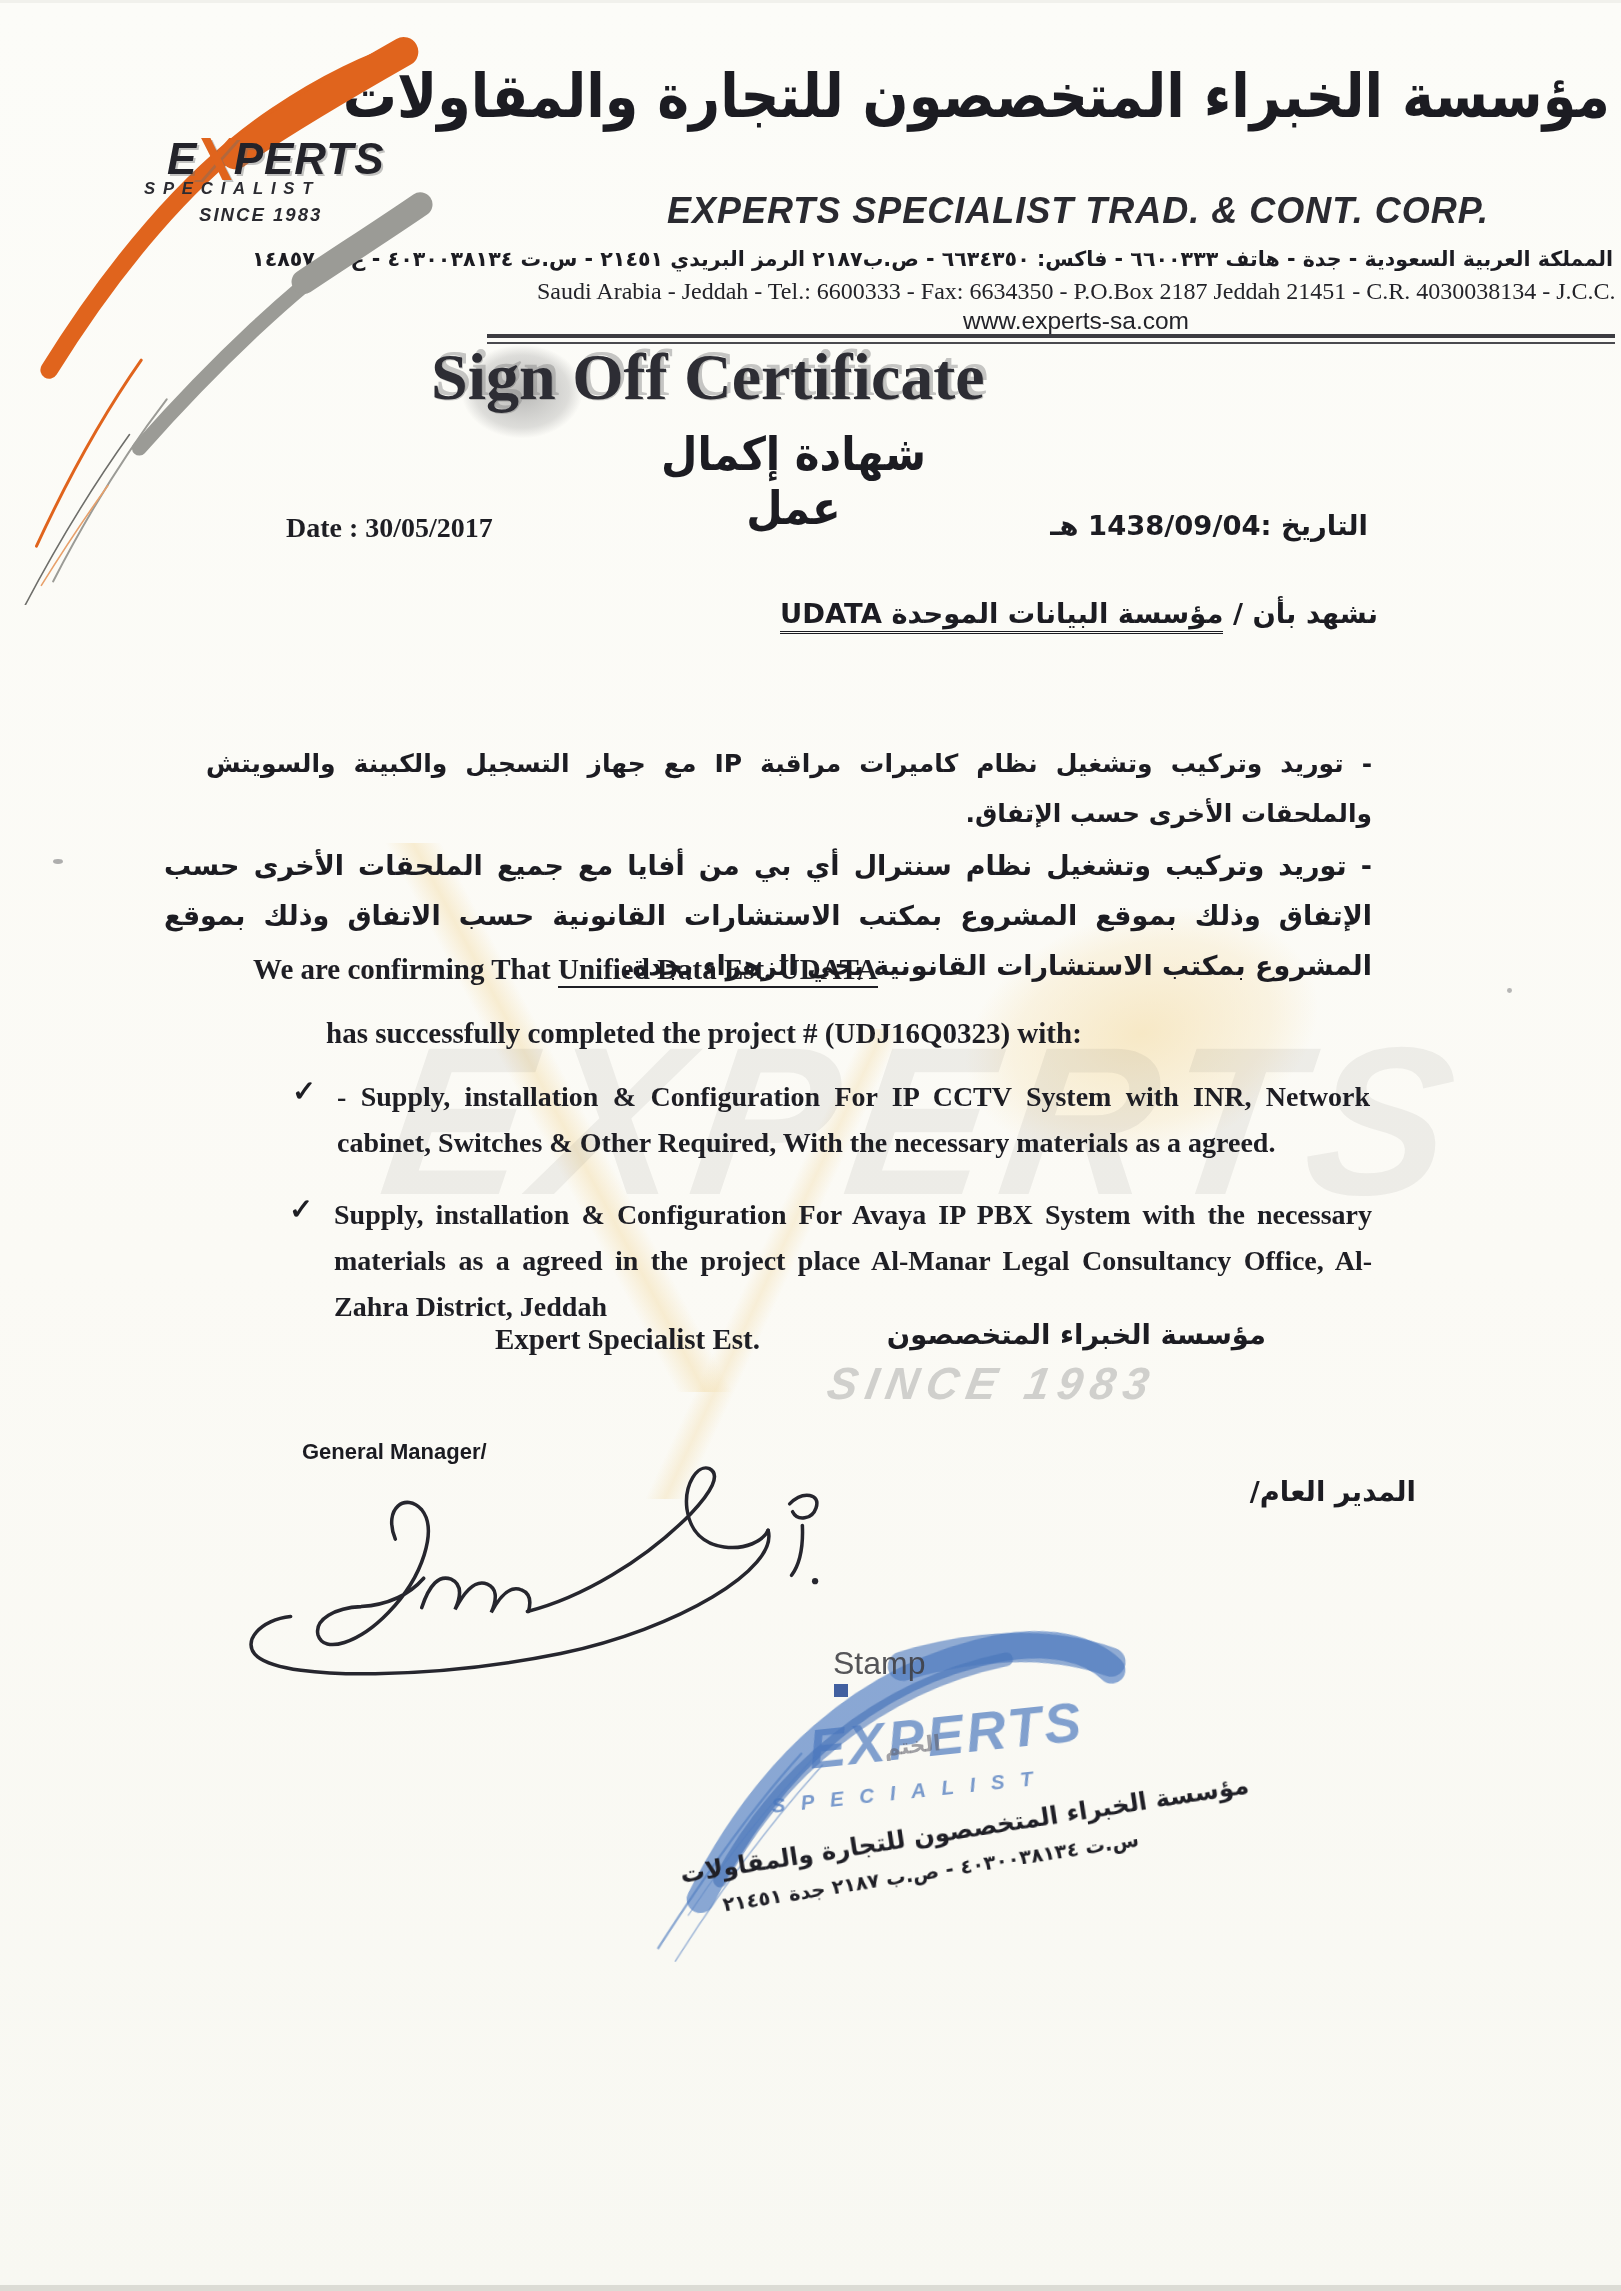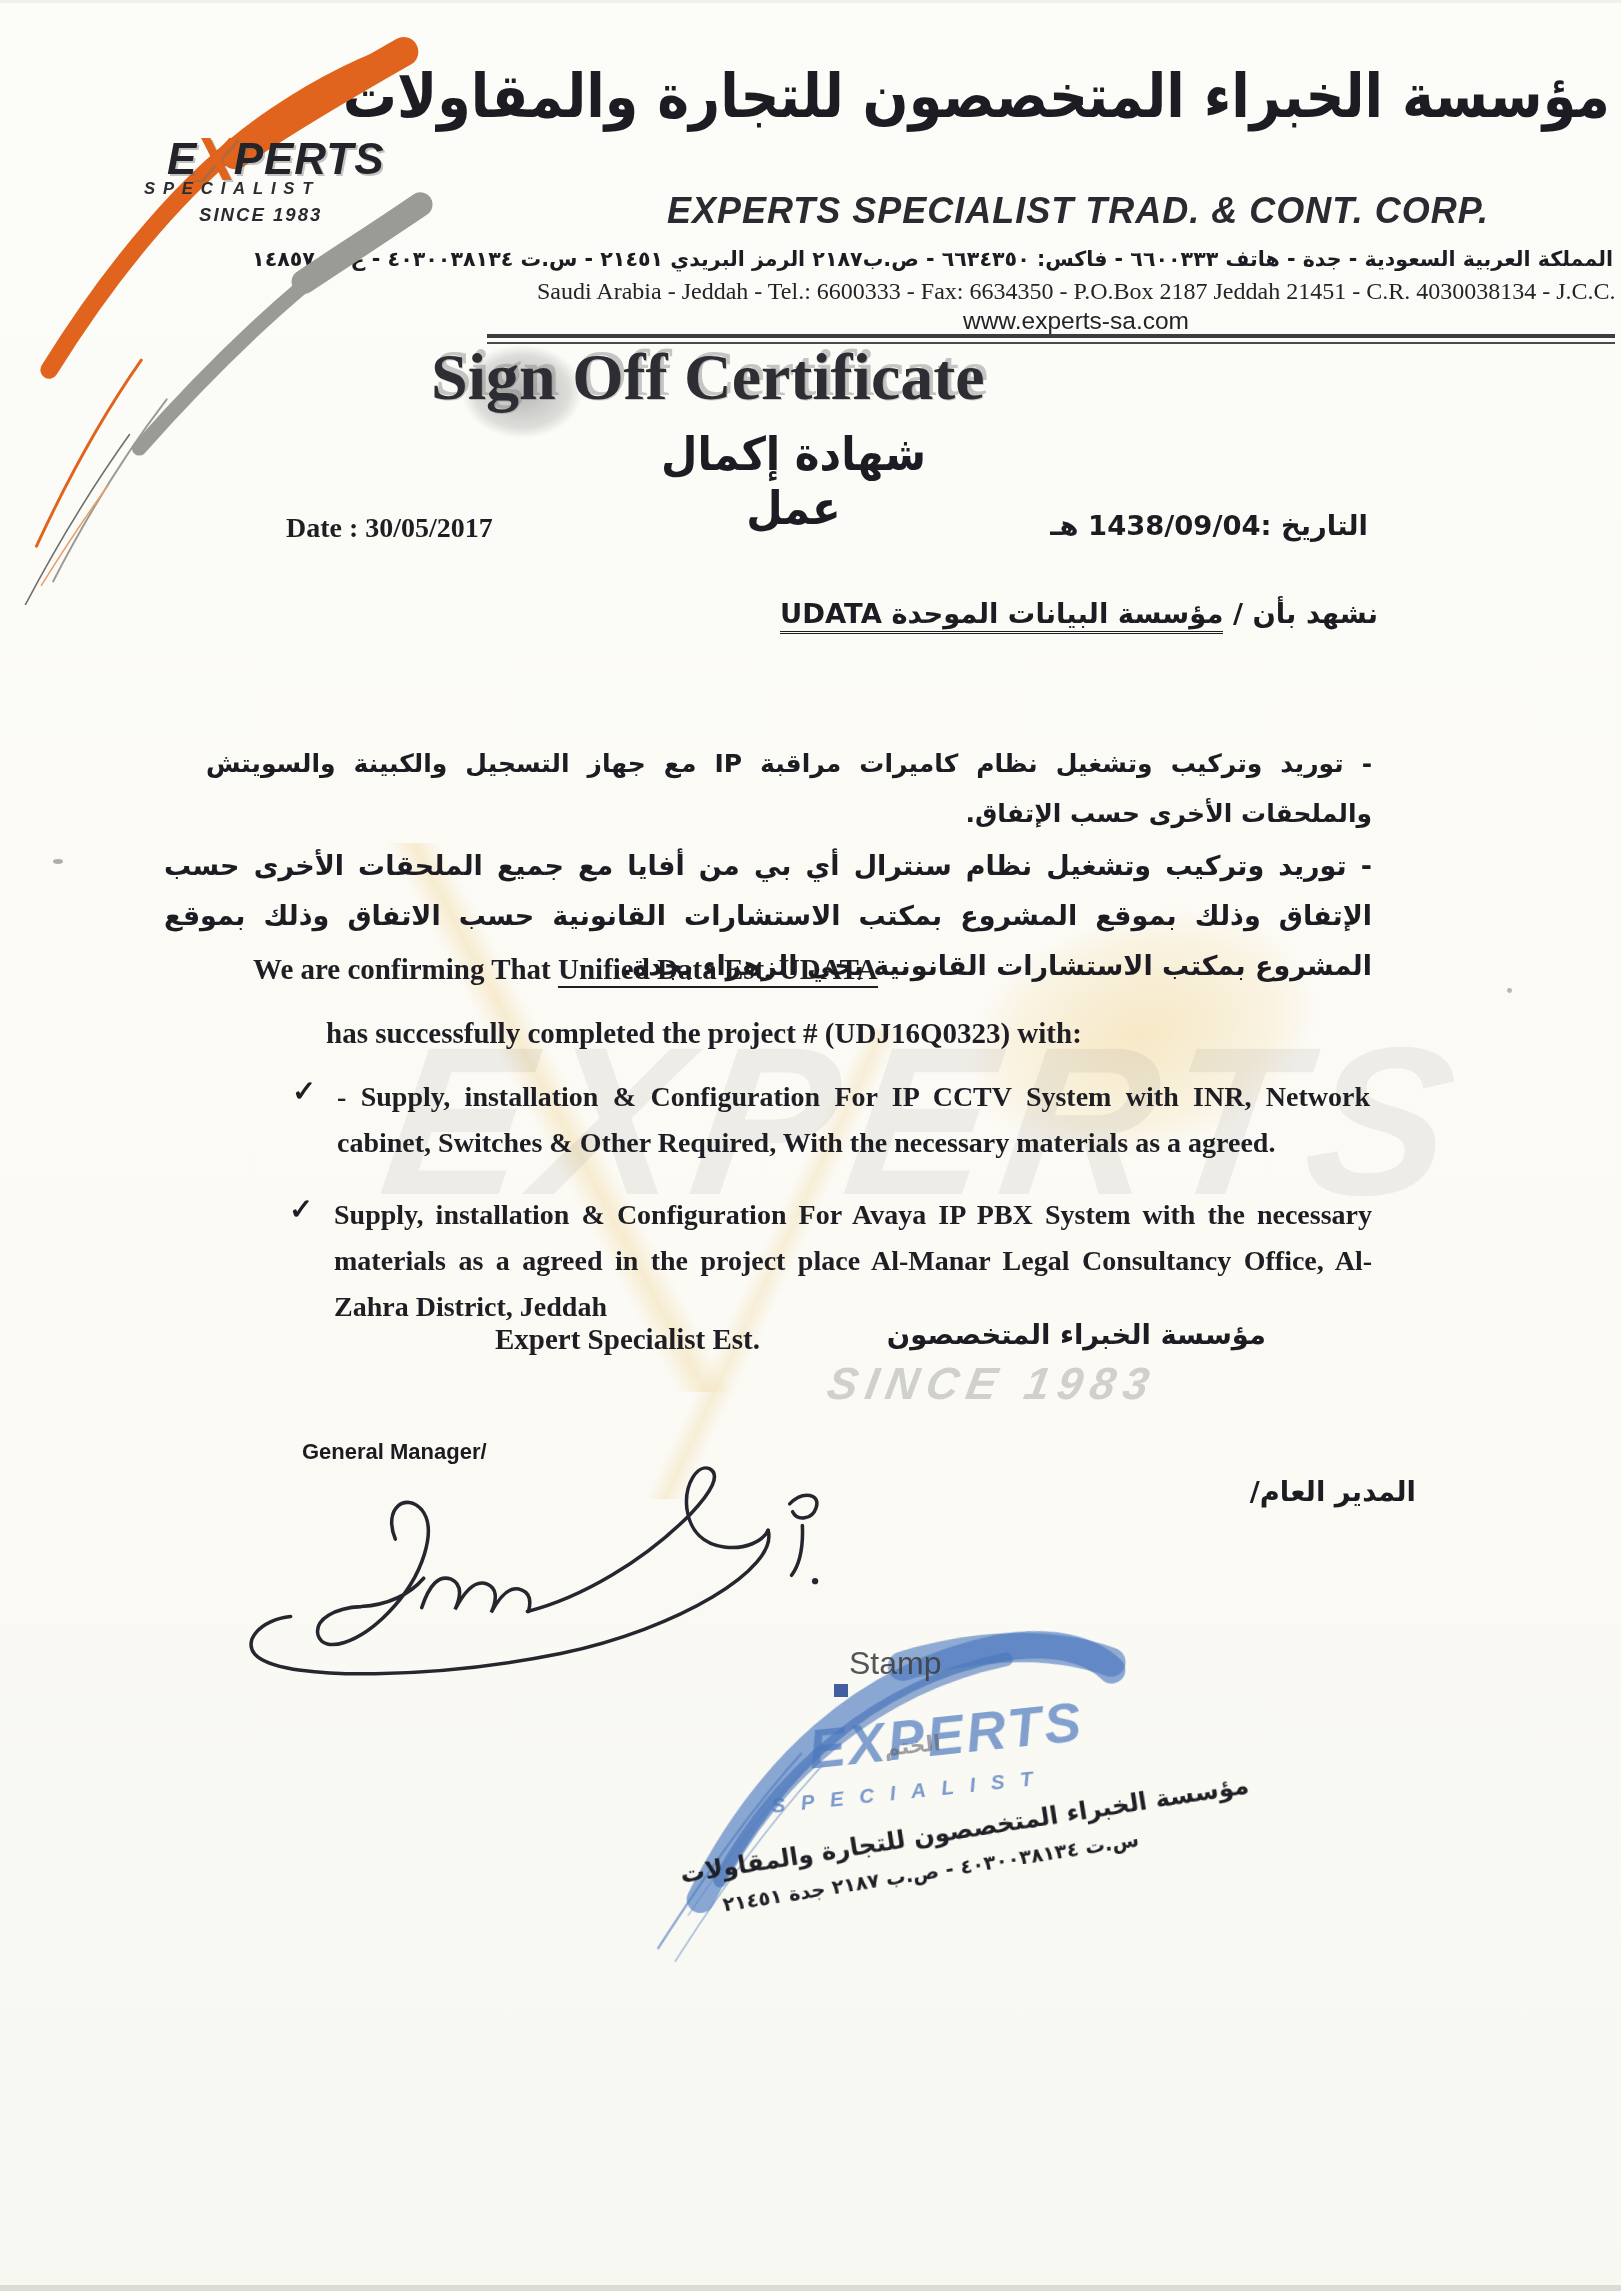--- a/index.html
+++ b/index.html
@@ -77,21 +77,21 @@
   .since-wm{left:828px;top:1358px;font-family:"Liberation Sans",sans-serif;font-weight:bold;
     font-style:italic;font-size:45px;letter-spacing:7.8px;color:rgba(140,140,140,.38);
     transform:skewX(-10deg);z-index:1;}
   .gm-en{left:302px;top:1439px;font-family:"Liberation Sans",sans-serif;font-weight:bold;
     font-size:22px;color:#1b1b21;}
   .gm-ar{right:205px;top:1476px;font-size:27.4px;text-align:right;}
   .sig{left:214px;top:1453px;width:619px;height:227px;z-index:3;}
 
   
   .stamp-label{left:833px;top:1645px;font-family:"Liberation Sans",sans-serif;
-    font-size:32px;color:rgba(62,62,66,.88);z-index:4;margin-left:16px;}
+    font-size:32px;color:rgba(62,62,66,.88);z-index:4;}
   .stamp-label-ar{left:884px;top:1733px;font-size:21.6px;color:rgba(90,90,100,.55);
     transform:rotate(-6deg);z-index:4;}
   .stamp-dot{left:834px;top:1684px;width:13.7px;height:12.7px;background:#2d4f97;opacity:.9;z-index:4;}
   .stamp{left:620px;top:1600px;width:529px;height:353px;transform:rotate(-6deg);
     transform-origin:center;filter:blur(0.4px);z-index:3;}
   .stamp .brand{position:absolute;left:192px;top:110px;font-family:"Liberation Sans",sans-serif;
     font-style:italic;font-weight:bold;font-size:55px;letter-spacing:2.9px;color:rgba(72,118,188,.68);}
   .stamp .sub{position:absolute;left:149px;top:182px;font-family:"Liberation Sans",sans-serif;
     font-style:italic;font-weight:bold;font-size:20.6px;letter-spacing:15.7px;color:rgba(72,118,188,.72);}
   .stamp .line1{position:absolute;left:51px;top:223px;font-size:24.5px;

